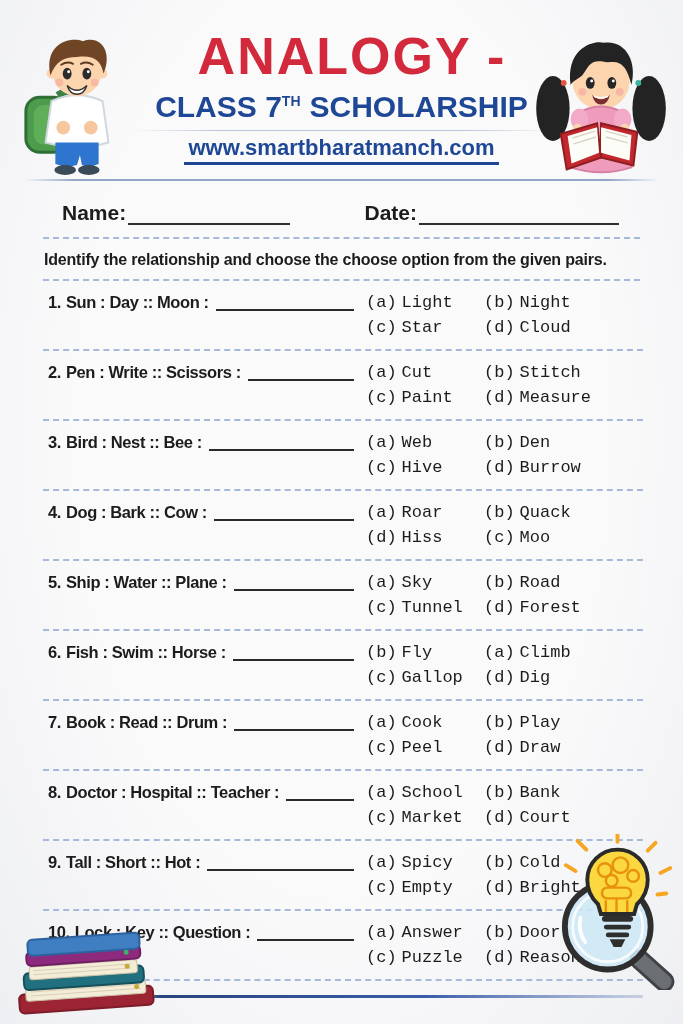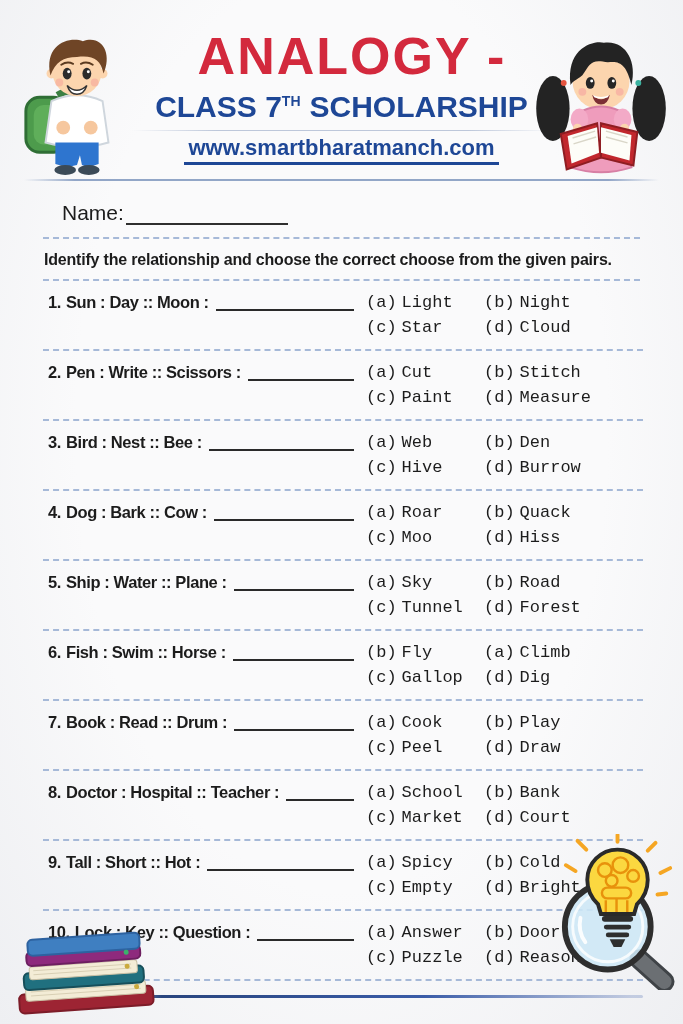--- a/index.html
+++ b/index.html
@@ -57,21 +57,21 @@
     height: 2px;
     background: linear-gradient(to right, rgba(130,150,190,0), #92a6c7 8%, #92a6c7 92%, rgba(130,150,190,0));
   }
   .boy  { position: absolute; left: 18px;  top: 32px; }
   .girl { position: absolute; right: 12px; top: 28px; }
 
   
   .form-row {
     display: flex; align-items: center;
     padding: 20px 64px 0 62px;
-    font-size: 21px; font-weight: normal;
+    font-size: 21px; font-weight: bold;
   }
   .field { display: flex; align-items: flex-end; }
   .date-field { margin-left: auto; }
   .write-line {
     display: inline-block;
     border-bottom: 2px solid #2f2f2f;
     height: 20px;
     margin-left: 2px;
     cursor: text;
   }
@@ -203,24 +203,28 @@
   <div class="website-wrap">
     <a class="website">www.smartbharatmanch.com</a>
   </div>
   <div class="hdr-rule"></div>
 
   <div class="form-row">
     <div class="field">
       <span>Name:</span>
       <span class="write-line name-line"></span>
     </div>
+    <div class="field date-field">
+      <span>Date:</span>
+      <span class="write-line date-line"></span>
+    </div>
   </div>
   <div class="dotted-sep"></div>
 
-  <p class="instruction">Identify the relationship and choose the correct choose from the given pairs.</p>
+  <p class="instruction">Identify the relationship and choose the choose option from the given pairs.</p>
   <div class="dotted-sep instr-sep"></div>
 
   <main id="questions">
     <div class="q-block">
       <div class="q-row">
         <div class="q-left">
           <span class="q-num">1.</span>
           <span class="q-text">Sun : Day :: Moon :</span>
           <span class="q-blank"></span>
         </div>
@@ -271,22 +275,22 @@
     <div class="q-block">
       <div class="q-row">
         <div class="q-left">
           <span class="q-num">4.</span>
           <span class="q-text">Dog : Bark :: Cow :</span>
           <span class="q-blank"></span>
         </div>
         <div class="q-opts">
           <span class="opt"><span class="opt-key">(a)</span><span>Roar</span></span>
           <span class="opt"><span class="opt-key">(b)</span><span>Quack</span></span>
+          <span class="opt"><span class="opt-key">(d)</span><span>Hiss</span></span>
           <span class="opt"><span class="opt-key">(c)</span><span>Moo</span></span>
-          <span class="opt"><span class="opt-key">(d)</span><span>Hiss</span></span>
         </div>
       </div>
       <div class="q-sep"></div>
     </div>
 
     <div class="q-block">
       <div class="q-row">
         <div class="q-left">
           <span class="q-num">5.</span>
           <span class="q-text">Ship : Water :: Plane :</span>

